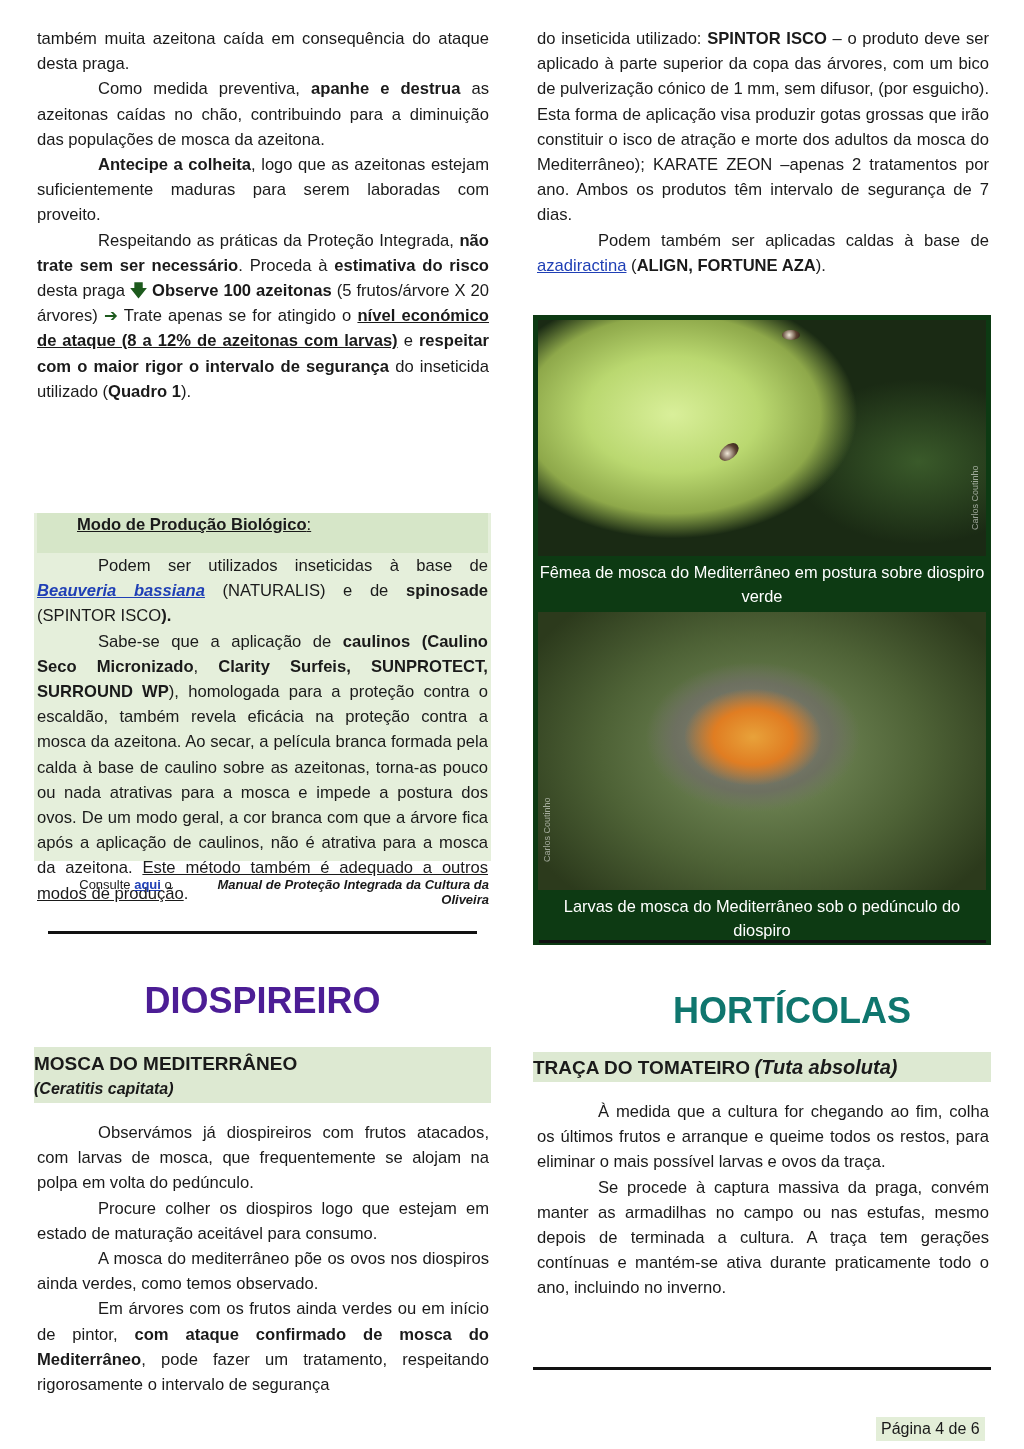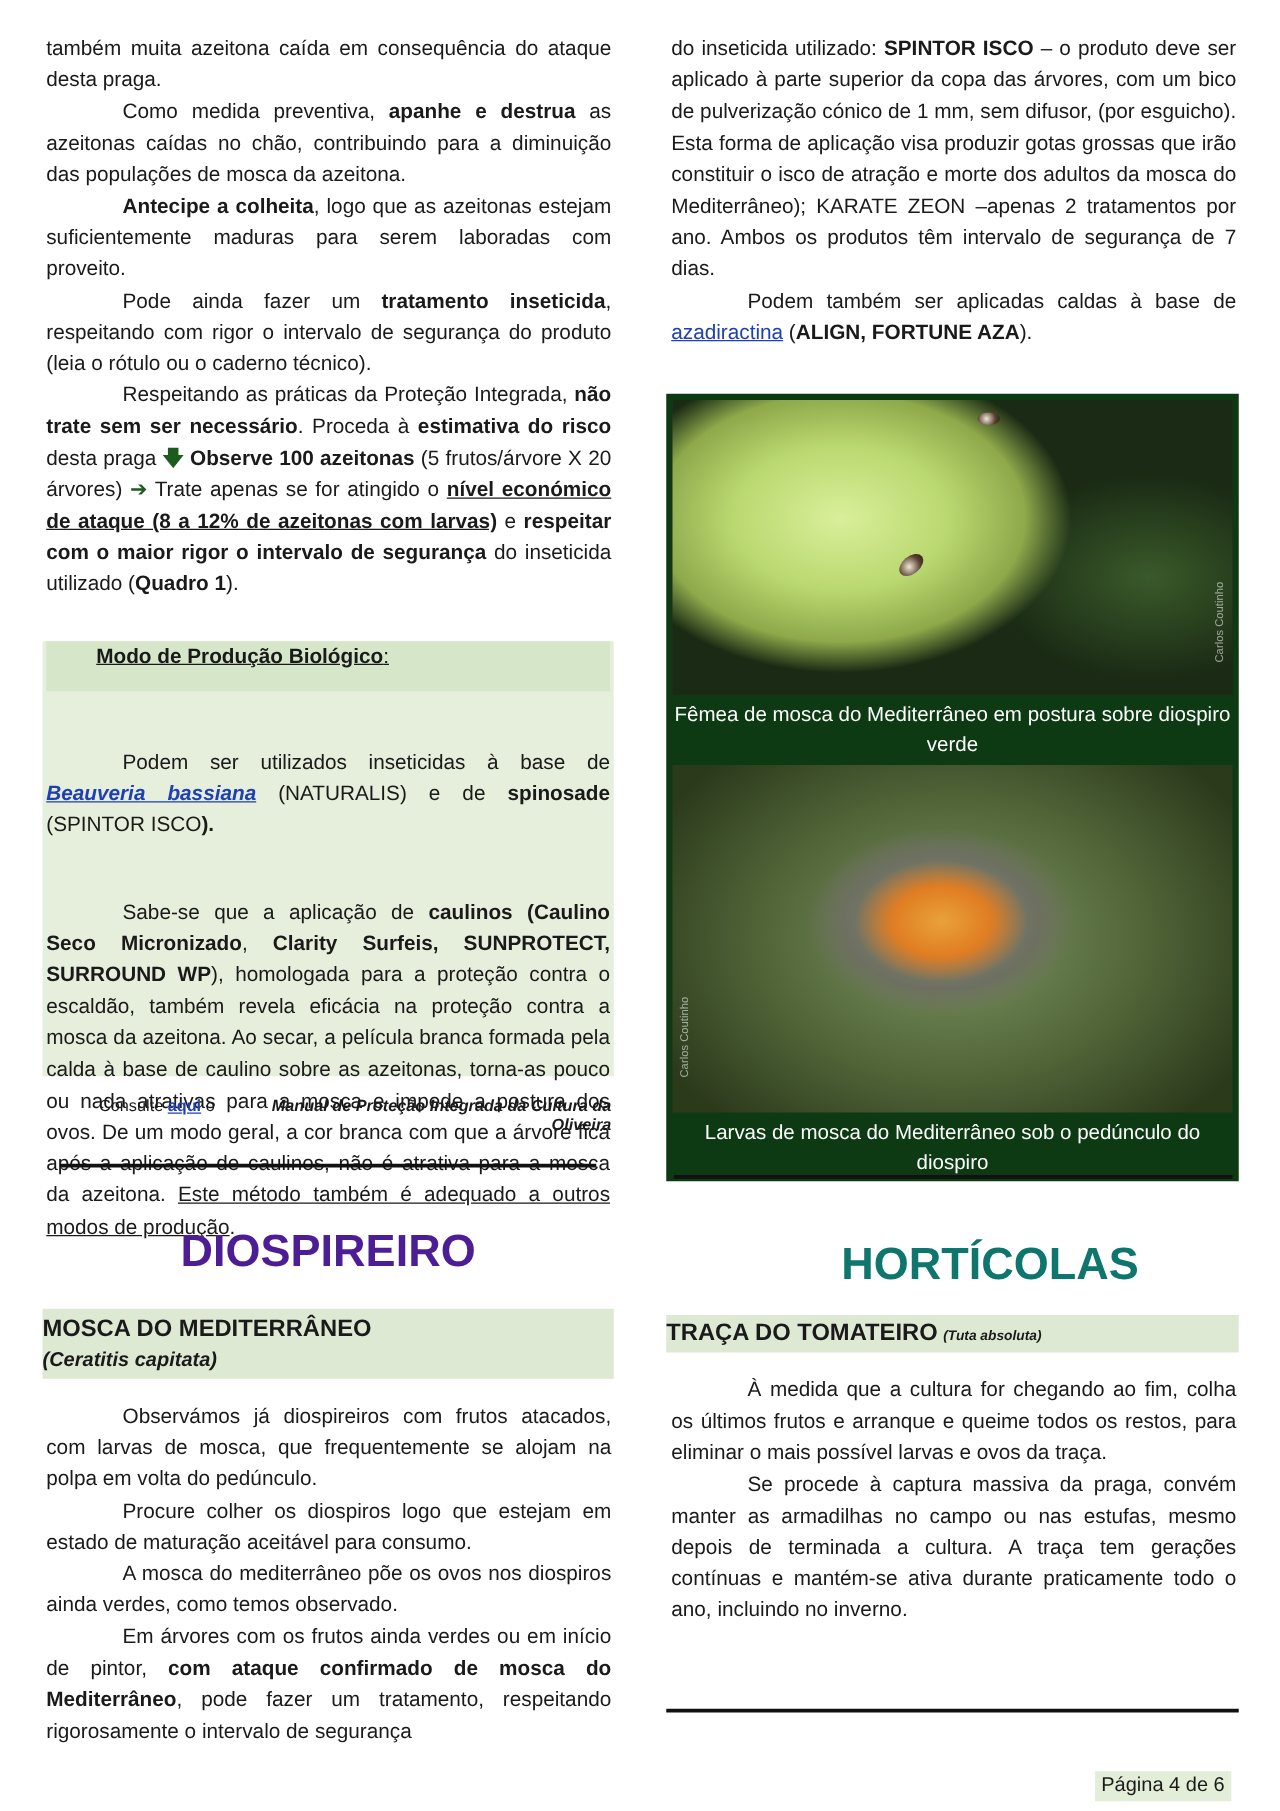--- a/index.html
+++ b/index.html
@@ -8,21 +8,21 @@
   .col { position: absolute; }
   .col-left { left: 37px; top: 26px; width: 452px; }
   .col-right { left: 537px; top: 26px; width: 452px; }
   p.para { font-size: 16.6px; line-height: 25.2px; text-align: justify; }
   p.indent { text-indent: 61px; }
   b { font-weight: bold; }
   u { text-decoration: underline; }
   .link { color: #1f3fb5; text-decoration: underline; }
   .bio-box { position: absolute; left: 34px; top: 513px; width: 457px; height: 348px; background: #e5efdb; padding: 0 3px; }
   .bio-box .bio-head { background: #d6e6c8; height: 40px; font-size: 16.6px; line-height: 24px; font-weight: bold; text-decoration: underline; padding-left: 40px; }
-  .bio-box p.para { padding: 0 0; margin-top: 44px; }
+  .bio-box p.para { padding: 0 0; }
   .consult { position: absolute; left: 37px; top: 877px; width: 452px; font-size: 13px; text-align: right; }
   .consult i { font-style: italic; font-weight: bold; padding-left: 42px; }
   .hr { position: absolute; height: 3px; background: #111; }
   .big-title { position: absolute; font-weight: bold; font-size: 36px; text-align: center; letter-spacing: 0px; }
   .sub-box { position: absolute; background: #dde9d2; font-weight: bold; }
   .photo-frame { position: absolute; left: 533px; top: 279px; width: 458px; height: 630px; background: #0d3a13; margin-top: 36px; }
   .photo { position: absolute; overflow: hidden; }
   .photo1 { left: 5px; top: 5px; width: 448px; height: 236px;
     background:
       radial-gradient(ellipse 55% 70% at 30% 40%, #d9ef9a 0%, #bad870 35%, #8ea84a 60%, rgba(60,70,30,0) 75%),
@@ -45,23 +45,20 @@
 
 <div class="col col-left">
   <p class="para">
     <span>também muita azeitona caída em consequência do ataque desta praga.</span>
   </p>
   <p class="para indent">
     <span>Como medida preventiva, </span><b>apanhe e destrua</b><span> as azeitonas caídas no chão, contribuindo para a diminuição das populações de mosca da azeitona.</span>
   </p>
   <p class="para indent">
     <b>Antecipe a colheita</b><span>, logo que as azeitonas estejam suficientemente maduras para serem laboradas com proveito.</span>
-  </p>
-  <p class="para indent">
-    <span>Pode ainda fazer um </span><b>tratamento inseticida</b><span>, respeitando com rigor o intervalo de segurança do produto (leia o rótulo ou o caderno técnico).</span>
   </p>
   <p class="para indent">
     <span>Respeitando as práticas da Proteção Integrada, </span><b>não trate sem ser necessário</b><span>. Proceda à </span><b>estimativa do risco</b><span> desta praga </span><b style="color:#1d5a1d">🡇</b><b> Observe 100 azeitonas</b><span> (5 frutos/árvore X 20 árvores) </span><b style="color:#1d5a1d">➔</b><span> Trate apenas se for atingido o </span><b><u>nível económico de ataque (8 a 12% de azeitonas com larvas)</u></b><span> e </span><b>respeitar com o maior rigor o intervalo de segurança</b><span> do inseticida utilizado (</span><b>Quadro 1</b><span>).</span>
   </p>
 </div>
 
 <div class="bio-box">
   <div class="bio-head"><span>Modo de Produção Biológico</span><span style="text-decoration:none;font-weight:normal">:</span></div>
   <p class="para indent">
     <span>Podem ser utilizados inseticidas à base de </span><a class="link" style="font-weight:bold;font-style:italic">Beauveria bassiana</a><span> (NATURALIS) e de </span><b>spinosade</b><span> (SPINTOR ISCO</span><b>).</b>
@@ -110,21 +107,21 @@
   <p class="para indent">Procure colher os diospiros logo que estejam em estado de maturação aceitável para consumo.</p>
   <p class="para indent">A mosca do mediterrâneo põe os ovos nos diospiros ainda verdes, como temos observado.</p>
   <p class="para indent">
     <span>Em árvores com os frutos ainda verdes ou em início de pintor, </span><b>com ataque confirmado de mosca do Mediterrâneo</b><span>, pode fazer um tratamento, respeitando rigorosamente o intervalo de segurança</span>
   </p>
 </div>
 
 <div class="big-title" style="left:563px;top:990px;width:458px;color:#0f766e">HORTÍCOLAS</div>
 <div class="sub-box" style="left:533px;top:1052px;width:458px;height:30px">
   <span style="font-size:19px;line-height:30px">TRAÇA DO TOMATEIRO</span>
-  <span style="font-size:11px;line-height:30px;font-style:italic">(Tuta absoluta)</span>
+  <span style="font-size:20px;line-height:30px;font-style:italic">(Tuta absoluta)</span>
 </div>
 <div class="col" style="left:537px;top:1099px;width:452px">
   <p class="para indent">À medida que a cultura for chegando ao fim, colha os últimos frutos e arranque e queime todos os restos, para eliminar o mais possível larvas e ovos da traça.</p>
   <p class="para indent">Se procede à captura massiva da praga, convém manter as armadilhas no campo ou nas estufas, mesmo depois de terminada a cultura. A traça tem gerações contínuas e mantém-se ativa durante praticamente todo o ano, incluindo no inverno.</p>
 </div>
 <div class="hr" style="left:533px;top:1367px;width:458px"></div>
 
 <div class="page-num">Página 4 de 6</div>
 
 </body></html>

